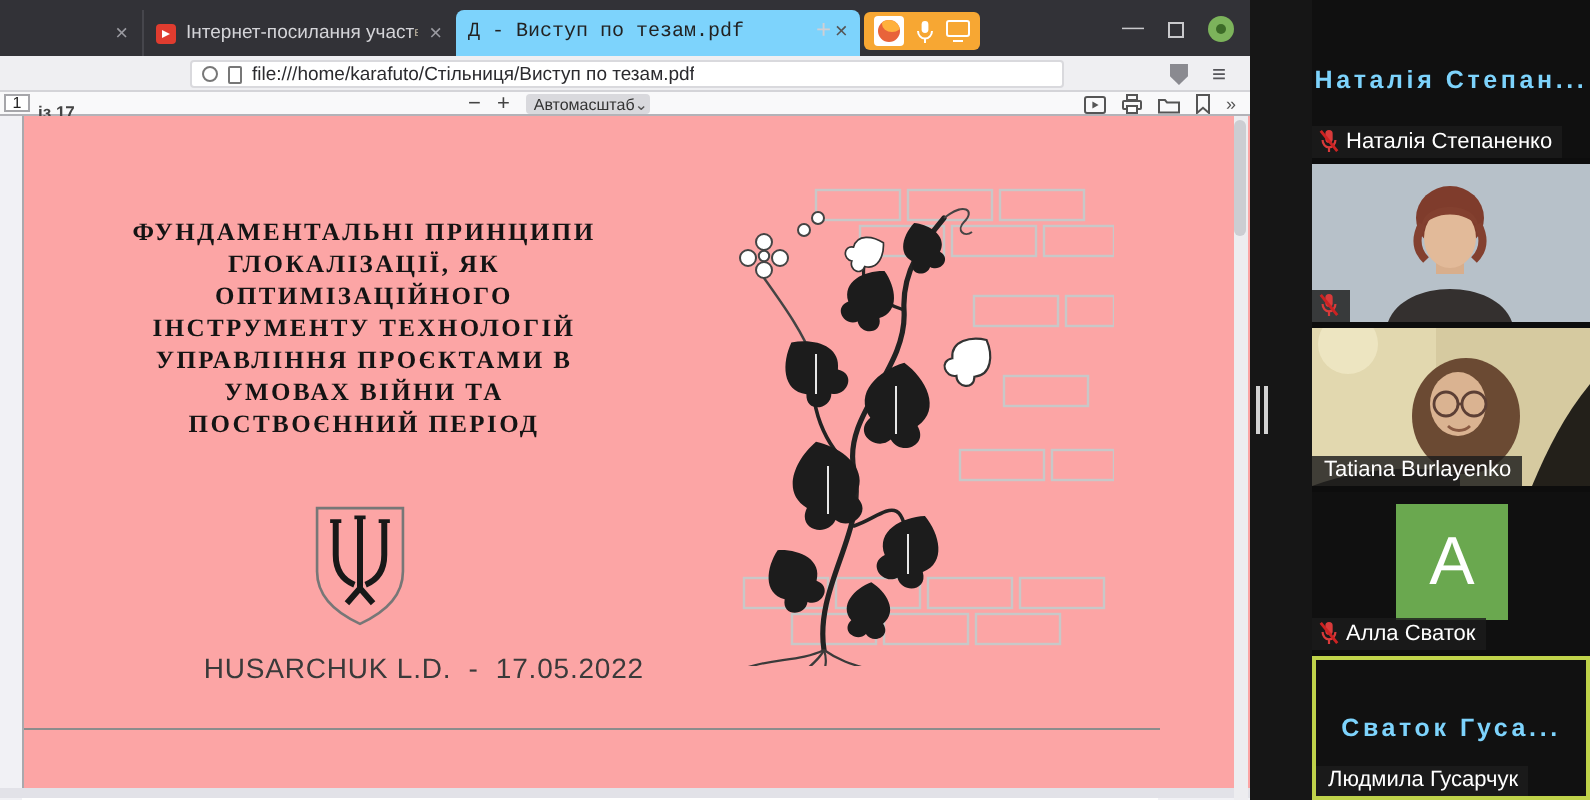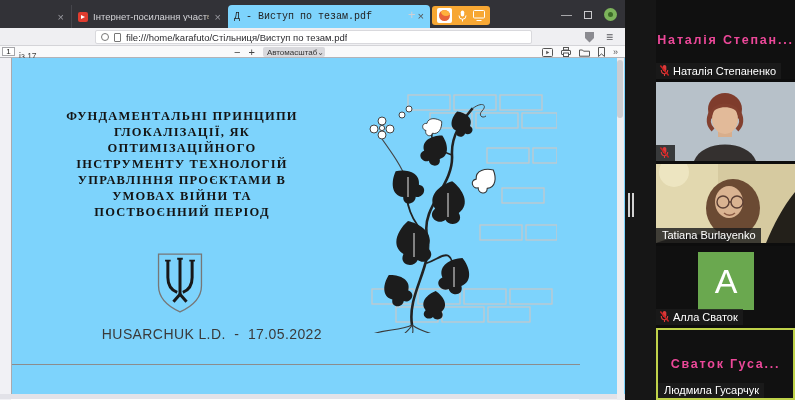--- a/index.html
+++ b/index.html
@@ -44,32 +44,32 @@
   .page-icon{width:7px;height:9px;border:1px solid #777;border-radius:1px;flex:none;}
   .urltext{font-size:9.5px;color:#2b2b2f;white-space:nowrap;overflow:hidden;}
   .urlrow-right{position:absolute;right:12px;top:3px;display:flex;gap:12px;align-items:center;}
   .shield-icon{width:9px;height:11px;background:#8a8a90;clip-path:polygon(0 0,100% 0,100% 60%,50% 100%,0 60%);}
   .hamburger{color:#55555a;font-size:12px;line-height:12px;}
 
   .pdfbar{position:absolute;left:0;top:46px;width:625px;height:12px;background:#f9f9fa;border-bottom:1px solid #b3b3b8;
           display:flex;align-items:center;font-size:9px;color:#333;}
   .pageinput{position:absolute;left:2px;top:1px;width:13px;height:9px;background:#fff;border:1px solid #a6a6aa;
              font-size:8px;text-align:center;line-height:8px;color:#222;}
-  .pagecount{position:absolute;left:19px;top:5px;font-size:8.5px;color:#444;}
+  .pagecount{position:absolute;left:19px;top:5px;font-size:8.5px;color:#444;font-weight:bold;}
   .zoomctl{position:absolute;left:234px;top:0;display:flex;align-items:center;gap:8px;height:12px;}
   .zbtn{font-size:11px;color:#444;line-height:10px;}
   .zoomselect{width:62px;height:10px;background:#d9d9dd;border-radius:2px;display:flex;align-items:center;
               justify-content:space-between;padding:0 4px;font-size:8px;color:#333;}
   .zoomselect .chev{font-size:8px;color:#555;}
   .pdfbar-right{position:absolute;right:7px;top:1px;display:flex;gap:8px;align-items:center;height:10px;}
   .pdfbar-right svg{display:block;}
   .overflow-gl{font-size:9px;color:#555;line-height:9px;}
 
   .viewer{position:absolute;left:0;top:58px;width:625px;height:342px;background:#f1f1f5;}
-  .pdf-page{position:absolute;left:11px;top:0;width:653px;height:336px;background:#7dd3fc;
+  .pdf-page{position:absolute;left:11px;top:0;width:653px;height:336px;background:#fca5a5;
             border-left:1px solid #a9a9ad;border-right:1px solid #a9a9ad;}
   .slide-frame-bottom{position:absolute;left:0;top:306px;width:568px;height:1px;background:#8c8c8c;}
   .page-gap{position:absolute;left:0;top:336px;width:625px;height:5px;background:#e2e2e8;}
   .pdf-page2{position:absolute;left:11px;top:341px;width:568px;height:1px;background:#fff;}
   .scroll-track{position:absolute;right:1px;top:0;width:7px;height:342px;background:#ededf0;}
   .scroll-thumb{position:absolute;right:1px;top:2px;width:6px;height:58px;background:#cccdd2;border-radius:3px;}
 
   .slide-title{position:absolute;left:30px;top:50px;width:280px;text-align:center;
                font-family:"Liberation Serif",serif;font-weight:bold;font-size:12.5px;line-height:16px;
                letter-spacing:1.2px;color:#141414;white-space:pre-line;}
@@ -82,21 +82,21 @@
   .divider{position:absolute;left:625px;top:0;width:31px;height:400px;background:#161616;}
   .drag-handle{position:absolute;left:3px;top:193px;width:8px;height:24px;}
   .drag-handle span{position:absolute;top:0;width:2px;height:24px;background:#d2d2d2;}
   .drag-handle span:first-child{left:0;}
   .drag-handle span:last-child{left:4px;}
 
   
   .panel{position:absolute;left:656px;top:0;width:139px;height:400px;background:#0d0d0d;}
   .tile{position:absolute;left:0;width:139px;background:#101010;overflow:hidden;}
   .tile-center-name{position:absolute;left:0;right:0;top:50%;transform:translateY(-50%);
-                    text-align:center;color:#ec4899;font-weight:bold;font-size:12.5px;letter-spacing:1.8px;white-space:nowrap;}
+                    text-align:center;color:#7dd3fc;font-weight:bold;font-size:12.5px;letter-spacing:1.8px;white-space:nowrap;}
   .name-tag{position:absolute;left:0;bottom:0;display:flex;align-items:center;gap:3px;
             background:rgba(28,28,28,.82);color:#fff;font-size:11px;padding:1px 5px 2px 3px;white-space:nowrap;}
   .name-tag.no-icon{padding-left:6px;}
   .tile-1{top:0;height:79px;}
   .tile-2{top:82px;height:79px;}
   .tile-3{top:164px;height:79px;}
   .tile-4{top:246px;height:79px;}
   .tile-5{top:328px;height:72px;border:2px solid #bfd24a;background:#111;}
   .avatar-square{position:absolute;left:42px;top:6px;width:56px;height:58px;background:#6aa84f;
                  display:flex;align-items:center;justify-content:center;color:#fff;font-size:34px;}

